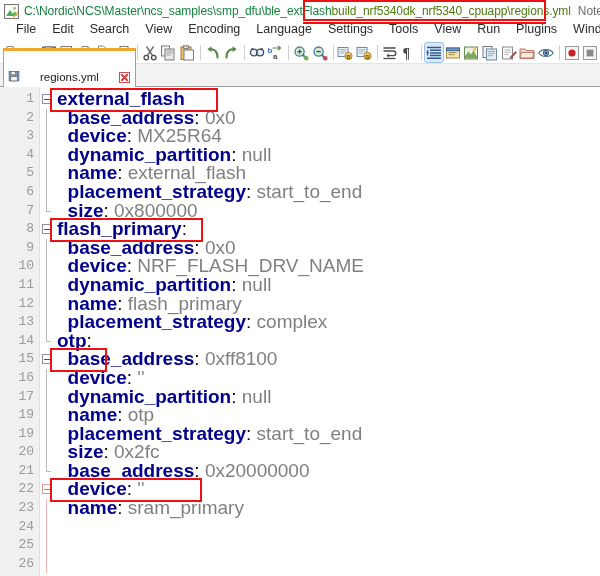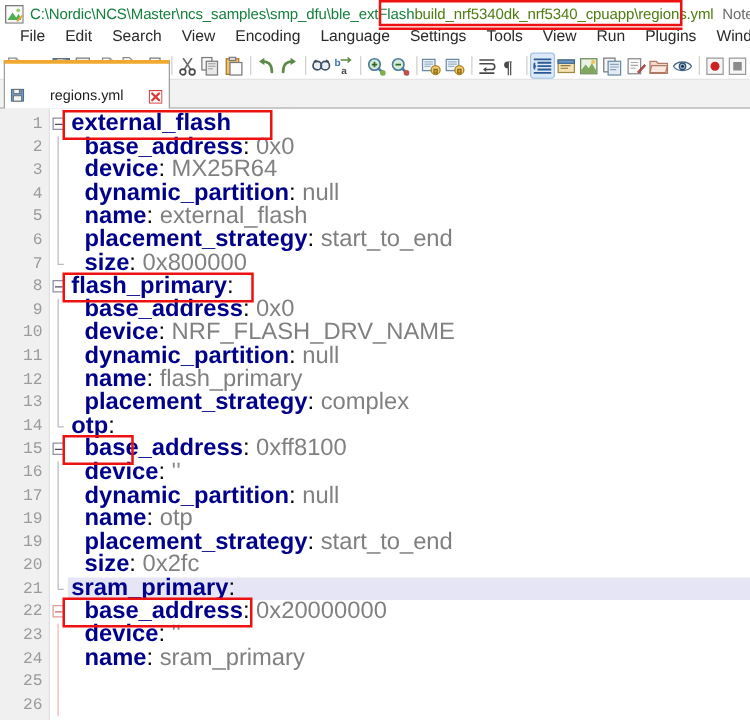--- a/index.html
+++ b/index.html
@@ -544,21 +544,20 @@
         <div class="cline">  <span class="k">dynamic_partition</span><span class="p">:&nbsp;</span><span class="v">null</span></div>
         <div class="cline">  <span class="k">name</span><span class="p">:&nbsp;</span><span class="v">flash_primary</span></div>
         <div class="cline">  <span class="k">placement_strategy</span><span class="p">:&nbsp;</span><span class="v">complex</span></div>
         <div class="cline"><span class="k">otp</span><span class="p">:</span></div>
         <div class="cline">  <span class="k">base_address</span><span class="p">:&nbsp;</span><span class="v">0xff8100</span></div>
         <div class="cline">  <span class="k">device</span><span class="p">:&nbsp;</span><span class="sq">''</span></div>
         <div class="cline">  <span class="k">dynamic_partition</span><span class="p">:&nbsp;</span><span class="v">null</span></div>
         <div class="cline">  <span class="k">name</span><span class="p">:&nbsp;</span><span class="v">otp</span></div>
         <div class="cline">  <span class="k">placement_strategy</span><span class="p">:&nbsp;</span><span class="v">start_to_end</span></div>
         <div class="cline">  <span class="k">size</span><span class="p">:&nbsp;</span><span class="v">0x2fc</span></div>
-        <div class="cline cur"><span class="k">sram_primary</span><span class="p">:</span></div>
         <div class="cline">  <span class="k">base_address</span><span class="p">:&nbsp;</span><span class="v">0x20000000</span></div>
         <div class="cline">  <span class="k">device</span><span class="p">:&nbsp;</span><span class="sq">''</span></div>
         <div class="cline">  <span class="k">name</span><span class="p">:&nbsp;</span><span class="v">sram_primary</span></div>
       </div>
 
     <div class="hl-box" id="ann0" style="left: 50px; top: 1px; width: 168px; height: 24px; border-color: rgb(238, 17, 17);"></div>
     <div class="hl-box" id="ann1" style="left: 50px; top: 131px; width: 153px; height: 24px; border-color: rgb(238, 17, 17);"></div>
     <div class="hl-box" id="ann2" style="left: 50px; top: 261px; width: 57px; height: 24px; border-color: rgb(238, 17, 17);"></div>
     <div class="hl-box" id="ann3" style="left: 50px; top: 391px; width: 152px; height: 24px; border-color: rgb(238, 17, 17);"></div>
   </div>

